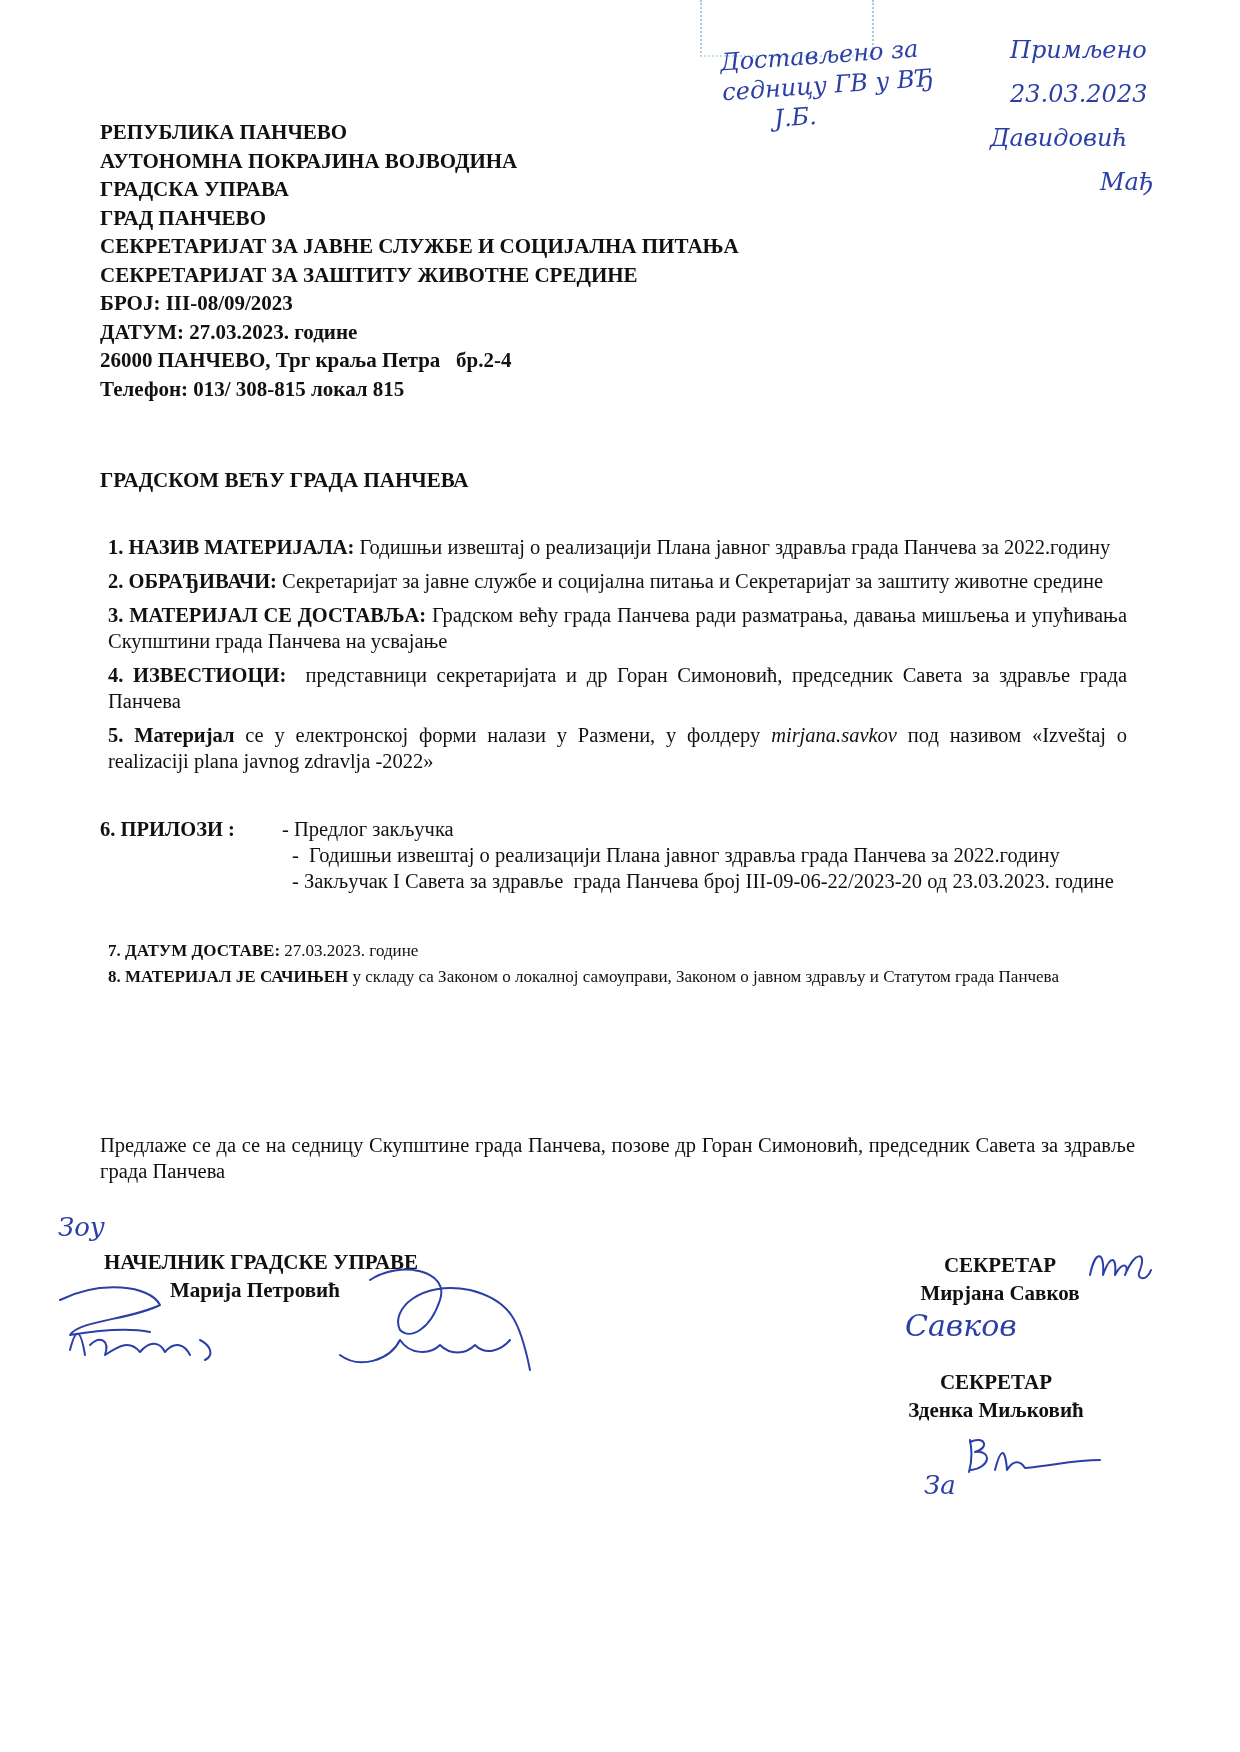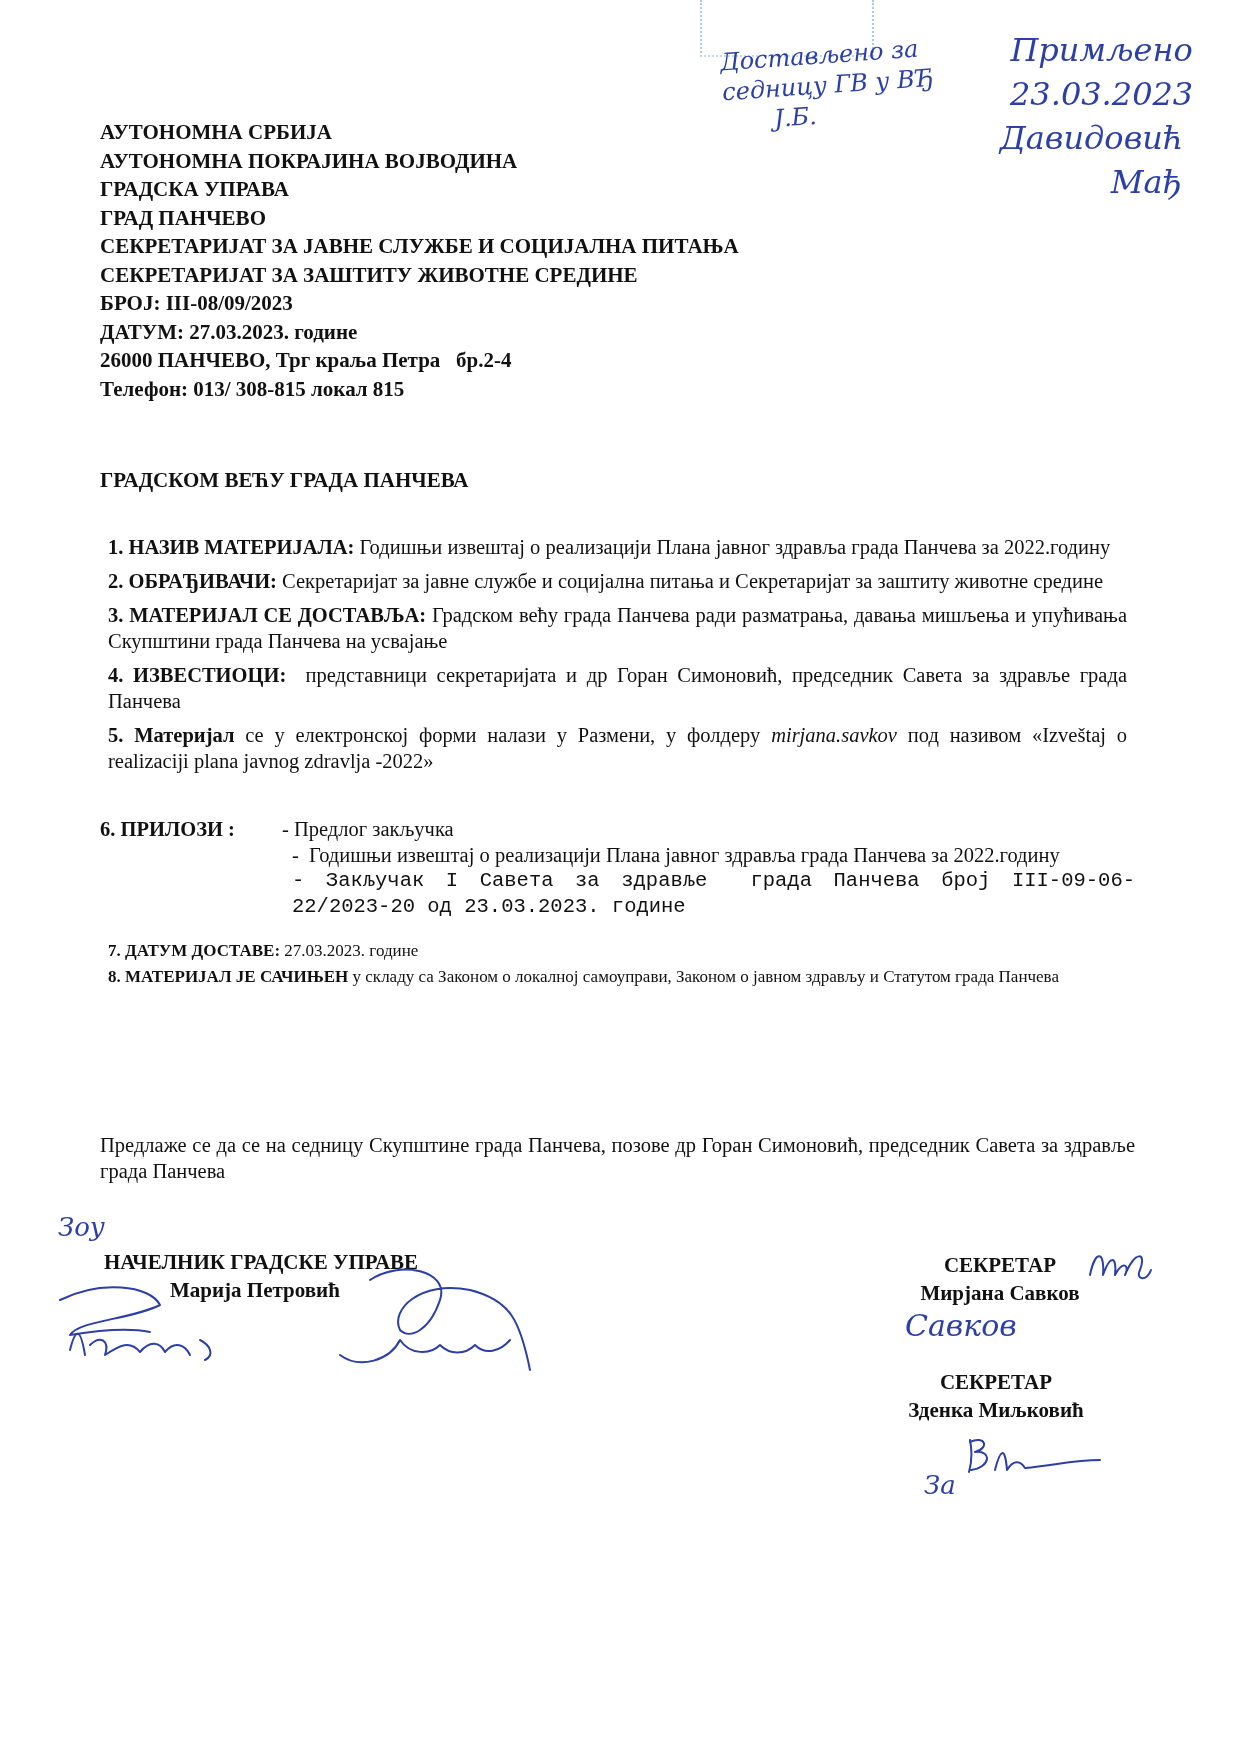--- a/index.html
+++ b/index.html
@@ -45,29 +45,29 @@
 
 <div class="page">
 
   <div class="stamp"></div>
 
   <div class="hand-text" style="left:722px; top:40px; font-size:24px; line-height:30px; transform:rotate(-4deg);">
     <div>Достављено за</div>
     <div>седницу ГВ у ВЂ</div>
     <div style="padding-left:50px;">Ј.Б.</div>
   </div>
-  <div class="hand-text" style="left:1010px; top:28px; font-size:32px; line-height:44px;text-align:center;">
+  <div class="hand-text" style="left:1010px; top:28px; font-size:24px; line-height:44px;">
     <div>Примљено</div>
     <div>23.03.2023</div>
     <div style="margin-left:-20px;">Давидовић</div>
     <div style="padding-left:90px;">Мађ</div>
   </div>
 
   <div class="header">
-    <div>АУТОНОМНА СРБИЈА</div>
+    <div>РЕПУБЛИКА ПАНЧЕВО</div>
     <div>АУТОНОМНА ПОКРАЈИНА ВОЈВОДИНА</div>
     <div>ГРАДСКА УПРАВА</div>
     <div>ГРАД ПАНЧЕВО</div>
     <div>СЕКРЕТАРИЈАТ ЗА ЈАВНЕ СЛУЖБЕ И СОЦИЈАЛНА ПИТАЊА</div>
     <div>СЕКРЕТАРИЈАТ ЗА ЗАШТИТУ ЖИВОТНЕ СРЕДИНЕ</div>
     <div>БРОЈ: III-08/09/2023</div>
     <div>ДАТУМ: 27.03.2023. године</div>
     <div style="white-space:pre;">26000 ПАНЧЕВО, Трг краља Петра   бр.2-4</div>
     <div>Телефон: 013/ 308-815 локал 815</div>
   </div>
@@ -80,21 +80,21 @@
     <p class="item"><b>3. МАТЕРИЈАЛ СЕ ДОСТАВЉА:</b><span> Градском већу града Панчева ради разматрања, давања мишљења и упућивања Скупштини града Панчева на усвајање</span></p>
     <p class="item"><b>4. ИЗВЕСТИОЦИ:</b><span style="white-space:pre-wrap;">  представници секретаријата и др Горан Симоновић, председник Савета за здравље града Панчева</span></p>
     <p class="item"><b>5. Материјал</b><span> се у електронској форми налази у Размени, у фолдеру </span><i>mirjana.savkov</i><span> под називом «Izveštaj o realizaciji plana javnog zdravlja -2022»</span></p>
   </div>
 
   <div class="att">
     <div class="att-label">6. ПРИЛОЗИ :</div>
     <div class="att-list">
       <div>- Предлог закључка</div>
       <div style="white-space:pre-wrap; padding-left:10px;">-  Годишњи извештај о реализацији Плана јавног здравља града Панчева за 2022.годину</div>
-      <div style="white-space:pre-wrap; padding-left:10px;font-family:Liberation Mono, monospace;">- Закључак I Савета за здравље  града Панчева број III-09-06-22/2023-20 од 23.03.2023. године</div>
+      <div style="white-space:pre-wrap; padding-left:10px;">- Закључак I Савета за здравље  града Панчева број III-09-06-22/2023-20 од 23.03.2023. године</div>
     </div>
   </div>
 
   <div class="items2">
     <div><b>7. ДАТУМ ДОСТАВЕ:</b><span> 27.03.2023. године</span></div>
     <div><b>8. МАТЕРИЈАЛ ЈЕ САЧИЊЕН</b><span> у складу са Законом о локалној самоуправи, Законом о јавном здрављу и Статутом града Панчева</span></div>
   </div>
 
   <div class="proposal">Предлаже се да се на седницу Скупштине града Панчева, позове др Горан Симоновић, председник Савета за здравље града Панчева</div>
 

